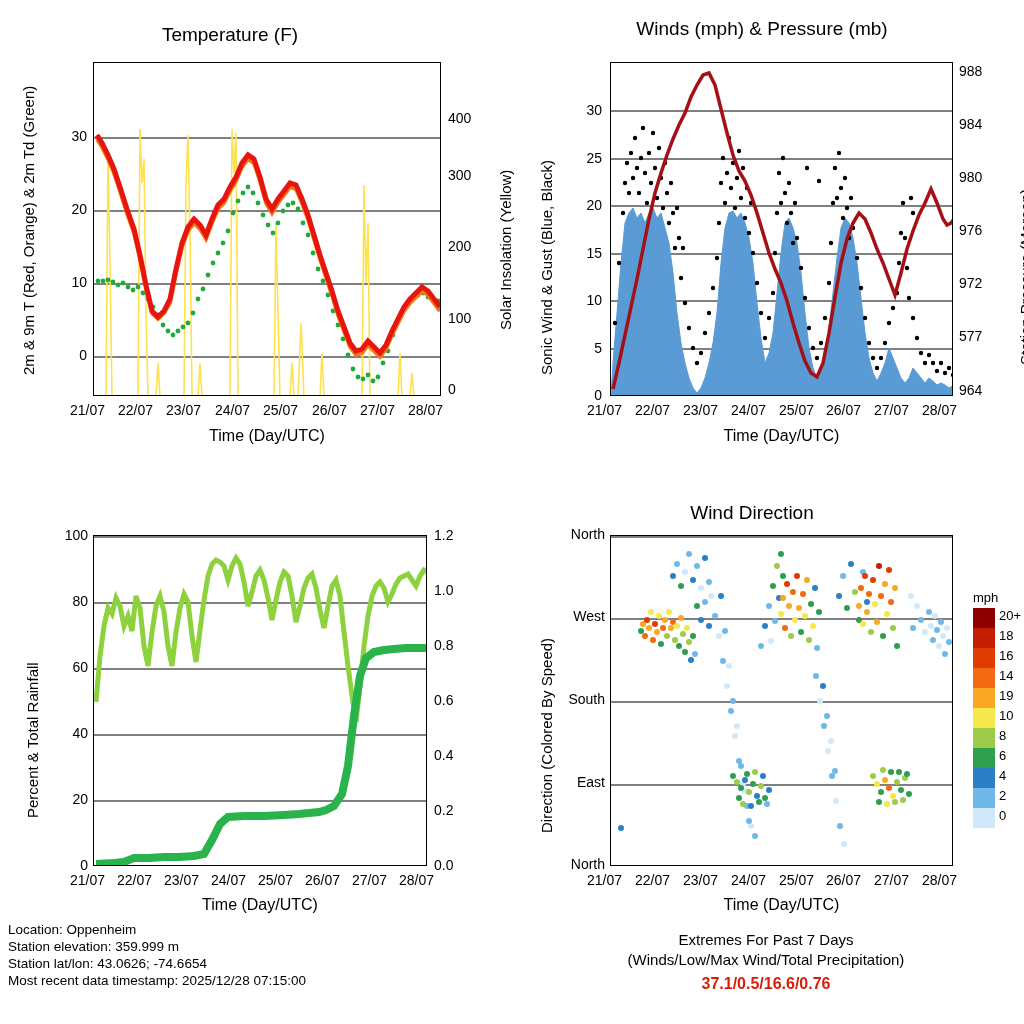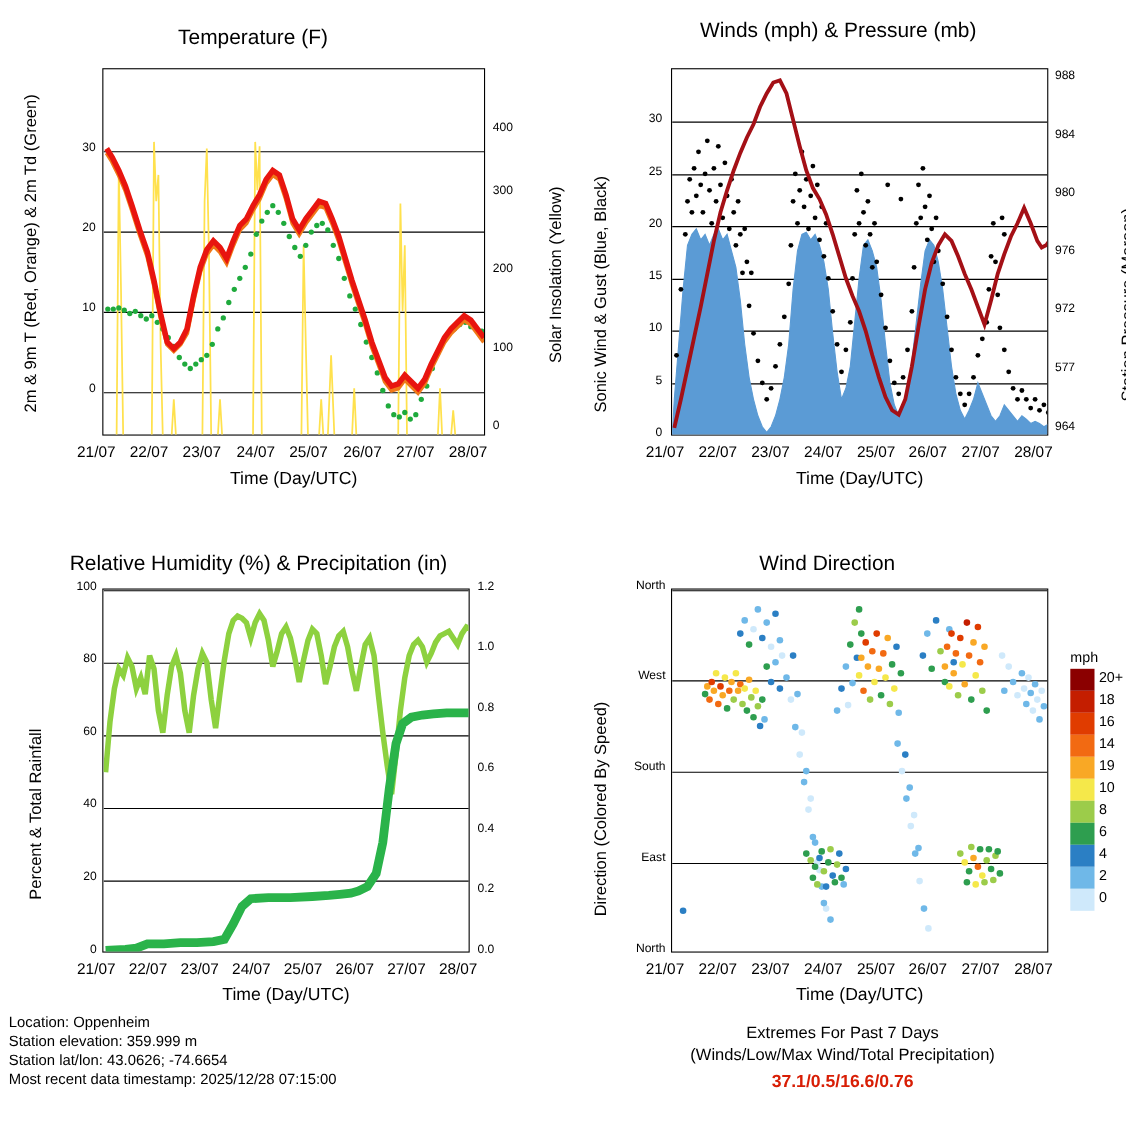--- a/index.html
+++ b/index.html
@@ -2,21 +2,21 @@
 <html><head>
 <meta charset="utf-8">
 <style>
   html,body{margin:0;padding:0;}
   body{width:1024px;height:1024px;background:#ffffff;font-family:"Liberation Sans",sans-serif;color:#000;overflow:hidden;}
   .page{position:relative;width:1024px;height:1024px;}
 
   .panel{position:absolute;}
   .ptitle{position:absolute;width:100%;text-align:center;font-size:19px;}
   .plot{position:absolute;border:1px solid #000;box-sizing:border-box;background:#fff;overflow:hidden;}
-  .ytick,.y2tick{position:absolute;font-size:11px;white-space:nowrap;}
+  .ytick,.y2tick{position:absolute;font-size:14px;white-space:nowrap;}
   .ytick{text-align:right;}
   .y2tick{text-align:left;}
   .xtick{position:absolute;font-size:14px;text-align:left;white-space:nowrap;}
   .axlabel{position:absolute;font-size:16px;text-align:center;white-space:nowrap;}
   .vlabel{position:absolute;font-size:15px;white-space:nowrap;transform-origin:0 0;transform:rotate(-90deg);}
   .vlabel.r{font-size:15px;}
   svg{position:absolute;left:0;top:0;}
 
   .footer{position:absolute;font-size:13.5px;line-height:17px;}
   .extremes{position:absolute;text-align:center;font-size:15px;line-height:20px;}
@@ -345,21 +345,20 @@
     <div class="xtick" style="left:219px;top:402px;width:46px;">24/07</div>
     <div class="xtick" style="left:267px;top:402px;width:46px;">25/07</div>
     <div class="xtick" style="left:314px;top:402px;width:46px;">26/07</div>
     <div class="xtick" style="left:362px;top:402px;width:46px;">27/07</div>
     <div class="xtick" style="left:410px;top:402px;width:46px;">28/07</div>
 
     <div class="axlabel" style="left:98px;top:427px;width:343px;">Time (Day/UTC)</div>
   </div>
 
   <div class="panel" style="left:0;top:478px;width:512px;height:460px;">
-    <div class="ptitle" style="top:24px;left:0;width:470px;">Relative Humidity (%) &amp; Precipitation (in)</div>
 
     <div class="vlabel" style="left:24px;top:340px;">Percent &amp; Total Rainfall</div>
 
     <div class="plot" style="left:93px;top:57px;width:334px;height:331px;">
       <svg width="334" height="331" viewBox="0 0 334 331">
         <g stroke="#000" stroke-width="1">
           <line x1="0" y1="331" x2="334" y2="331"></line>
           <line x1="0" y1="265" x2="334" y2="265"></line>
           <line x1="0" y1="199" x2="334" y2="199"></line>
           <line x1="0" y1="133" x2="334" y2="133"></line>

